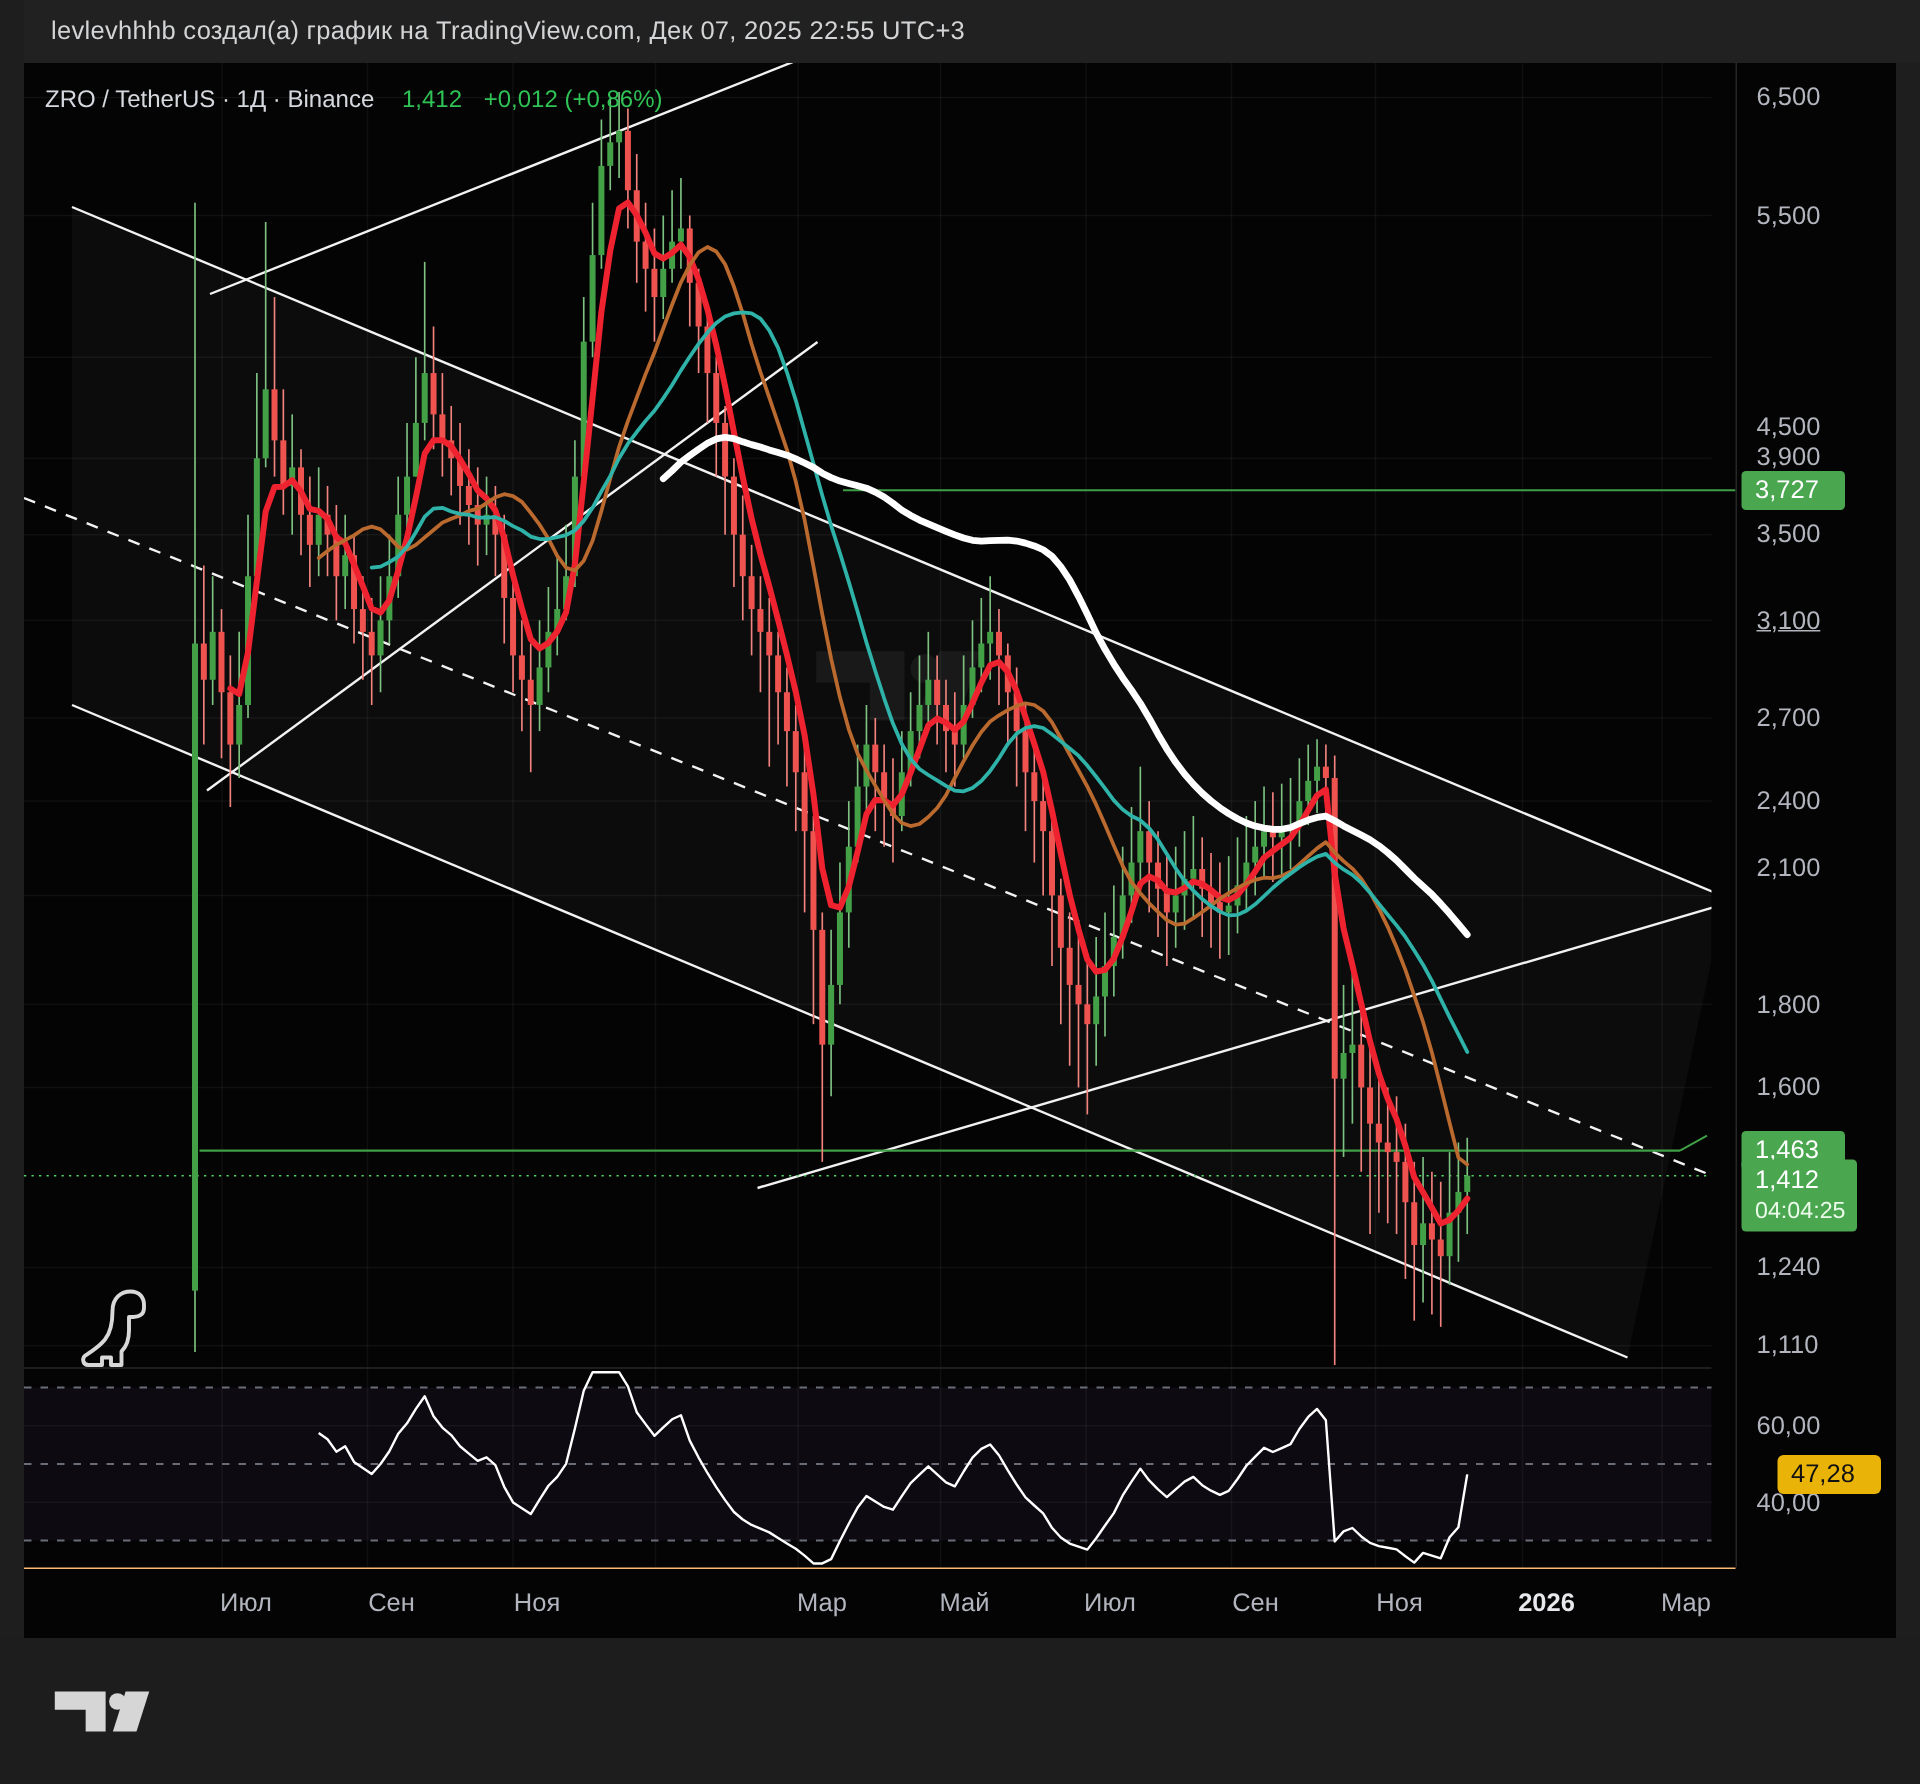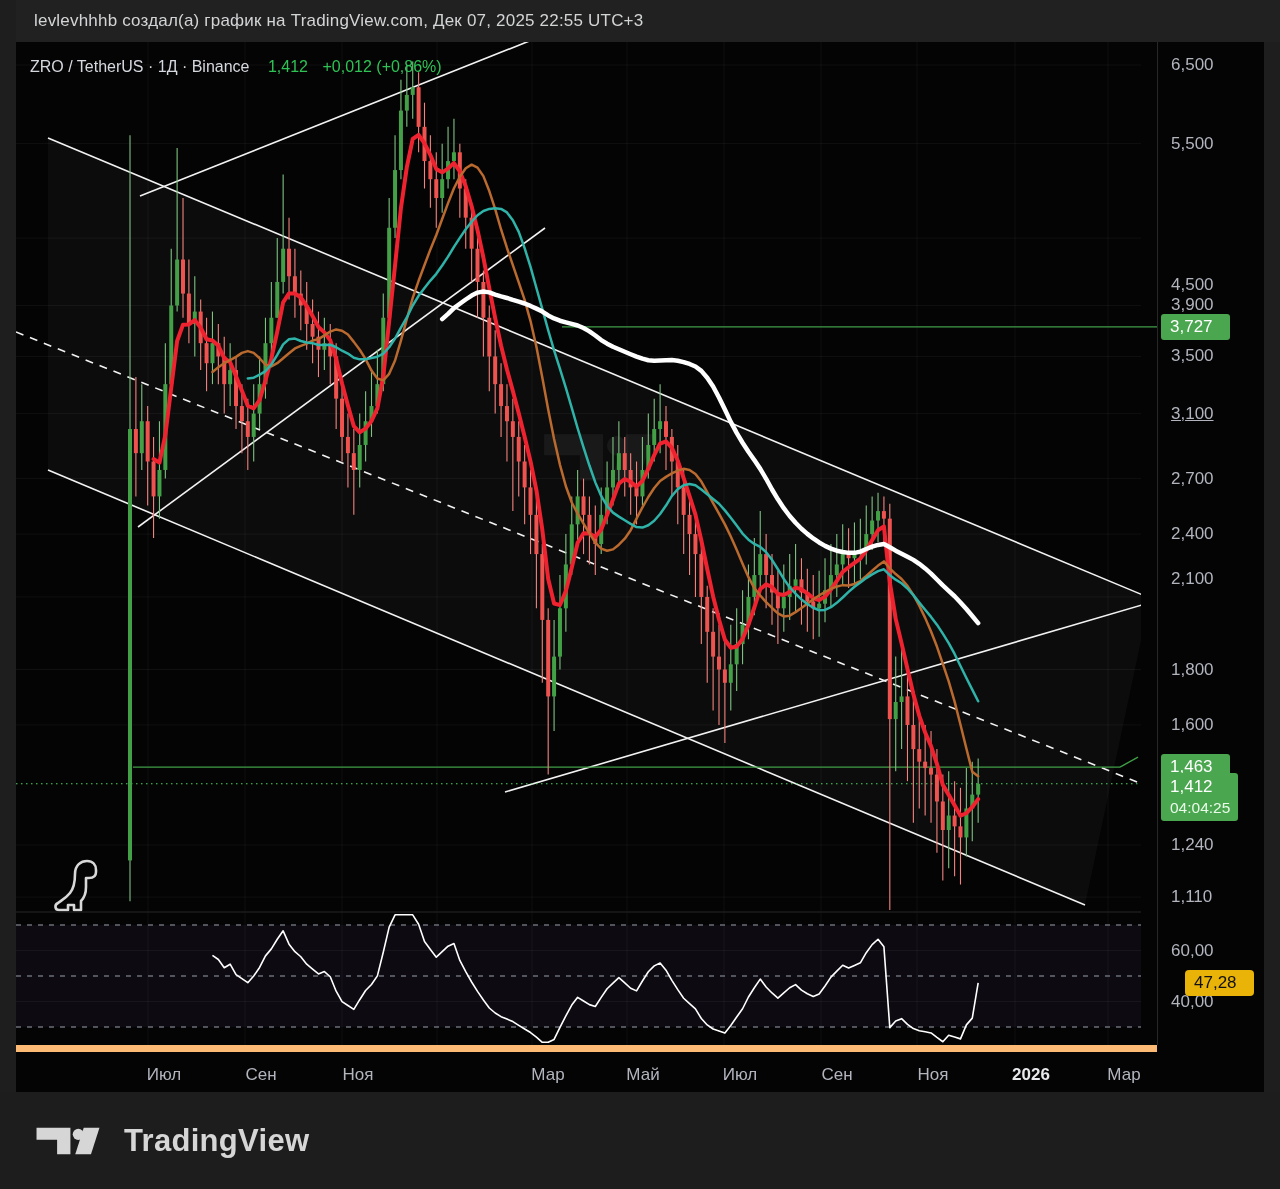--- a/index.html
+++ b/index.html
@@ -14,21 +14,21 @@
   .legend .sym{color:#d5d8de;}
   .legend .px{color:#2fc255;margin-left:14px;}
   .legend .chg{color:#2fc255;margin-left:10px;}
   .paxis{position:absolute;left:1141px;top:0;width:107px;height:1003px;border-left:1px solid #272729;}
   .ptick{position:absolute;left:13px;font-size:17px;color:#b2b5be;}
   .badge{position:absolute;left:3px;border-radius:3px;background:#4aa64f;color:#fff;
          font-size:17px;padding:3px 8px 3px 9px;min-width:52px;z-index:6;}
   .badge.cur{line-height:21px;}
   .badge .cd{font-size:15.5px;color:#eafbea;display:block;}
   .badge.white{background:#eab308;color:#111;border-radius:4px;margin-left:24px;}
-  .taxis{position:absolute;left:0;top:1003px;width:1141px;height:47px;border-top:7px solid #fdba74;}
+  .taxis{position:absolute;left:0;top:1003px;width:1141px;height:47px;border-top:1px solid #fdba74;}
   .ttick{position:absolute;top:13px;transform:translateX(-50%);font-size:17px;color:#b2b5be;}
   .ttick.bold{color:#e8e9ec;font-weight:bold;}
   .footer{position:absolute;left:0;top:1092px;width:1280px;height:97px;background:#1d1d1d;
           display:flex;align-items:center;}
   .brand{color:#d6d6d6;font-size:31px;font-weight:bold;margin-left:10px;letter-spacing:.3px;}
 </style>
 </head>
 <body>
 
 <div class="page">
@@ -444,15 +444,14 @@
   </div>
 
   <div class="footer">
     <svg width="92" height="46" viewBox="-2 -6 60 38" style="margin-left:22px;">
       <g fill="#d6d6d6">
         <path d="M2 2 H30 V24 H19 V12 H2 Z"></path>
         <circle cx="36.5" cy="7.5" r="4.6"></circle>
         <path d="M41 2 H54 L47 24 H34 Z"></path>
       </g>
     </svg>
-    <span class="brand">TradingView</span>
   </div>
 </div>
 
 </body></html>

